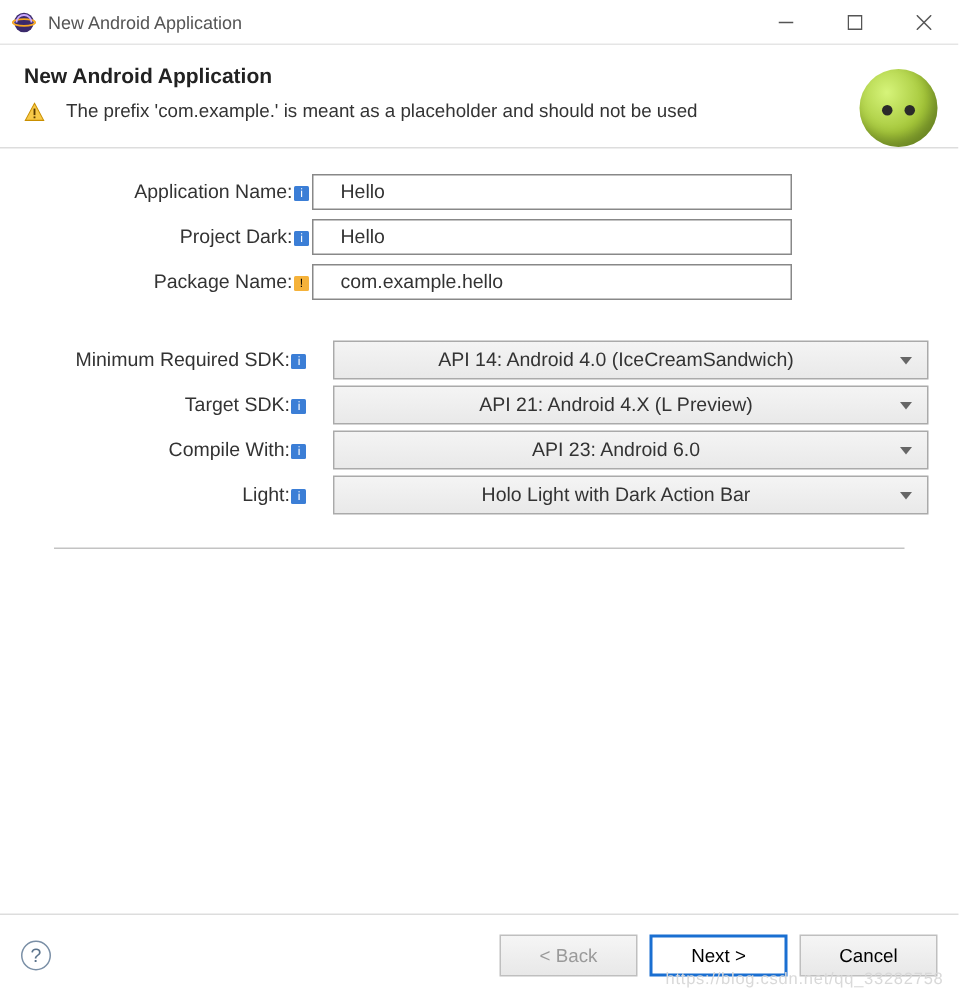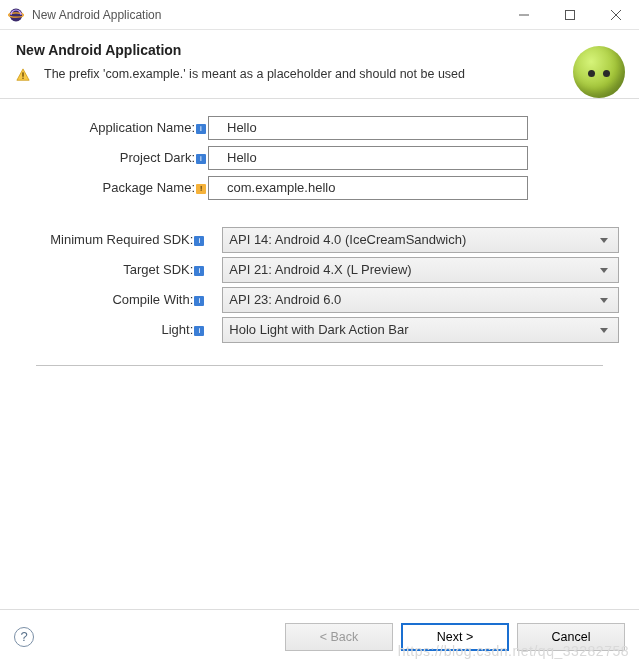--- a/index.html
+++ b/index.html
@@ -21,33 +21,33 @@
 .android-badge .eye.l { left: 15px; }
 .android-badge .eye.r { right: 15px; }
 
 .form-area { padding: 8px 20px 0; }
 .form-group { margin-top: 6px; }
 .row { display: flex; align-items: center; height: 30px; }
 .row label { width: 188px; text-align: right; padding-right: 2px; font-size: 13px; color: #333; }
 .info-ic { display: inline-block; width: 10px; height: 10px; vertical-align: middle; margin-left: 1px; background: #3b7ed6; color: #fff; font-size: 8px; text-align: center; line-height: 10px; border-radius: 1px; }
 .info-ic.warn { background: #f5b23a; color: #000; }
 .txt-input { width: 320px; height: 24px; padding: 2px 18px; border: 1px solid #888; font-size: 13px; color: #333; }
-.sel { width: 400px; height: 26px; padding: 2px 26px 2px 6px; border: 1px solid #aaa; background: linear-gradient(#f4f4f4,#e9e9e9); font-size: 13px; color: #333; text-align: left; position: relative; cursor: pointer; margin-left: 16px; }
+.sel { width: 400px; height: 26px; padding: 2px 26px 2px 6px; border: 1px solid #aaa; background: linear-gradient(#f4f4f4,#e9e9e9); font-size: 13px; color: #333; text-align: center; position: relative; cursor: pointer; margin-left: 16px; }
 .sel::after { content: ""; position: absolute; right: 10px; top: 10px; width: 0; height: 0; border-left: 4px solid transparent; border-right: 4px solid transparent; border-top: 5px solid #666; }
 
 .sep { margin: 20px 16px 0; height: 1px; background: #888; opacity: .5; }
 
 .footer { position: absolute; bottom: 0; left: 0; right: 0; height: 54px; border-top: 1px solid #ddd; display: flex; align-items: center; padding: 0 14px; gap: 8px; background: #fff; }
 .help-ic { width: 20px; height: 20px; border: 1.5px solid #7a8fa6; border-radius: 50%; color: #5a728b; display: flex; align-items: center; justify-content: center; font-size: 13px; cursor: pointer; }
 .spacer { flex: 1; }
-.btn { width: 108px; height: 28px; border: 1px solid #bfbfbf; background: linear-gradient(#f5f5f5,#e8e8e8); font-size: 12.5px; cursor: pointer; }
+.btn { width: 92px; height: 28px; border: 1px solid #bfbfbf; background: linear-gradient(#f5f5f5,#e8e8e8); font-size: 12.5px; cursor: pointer; }
 .btn.disabled { color: #9a9a9a; cursor: default; }
 .btn.primary { border: 2px solid #1a6fd1; background: #fff; color: #000; }
 
-.watermark { position: absolute; bottom: 4px; right: 10px; font-size: 14px; color: #d9d9d9; letter-spacing: .5px; pointer-events: none; padding-left: 38px; }
+.watermark { position: absolute; bottom: 4px; right: 10px; font-size: 11px; color: #d9d9d9; letter-spacing: .5px; pointer-events: none; padding-left: 38px; }
 </style>
 </head>
 <body>
 
 <div class="titlebar">
   <span class="app-icon">
     <svg viewBox="0 0 16 16">
         <circle cx="8" cy="8" r="6.5" fill="#3b2a6b"></circle>
         <ellipse cx="8" cy="8" rx="7.5" ry="2.2" fill="none" stroke="#f6a623" stroke-width="1.2"></ellipse>
         <path d="M3 8a5 5 0 0 1 10 0" fill="none" stroke="#caa9ff" stroke-width="1.2"></path>

